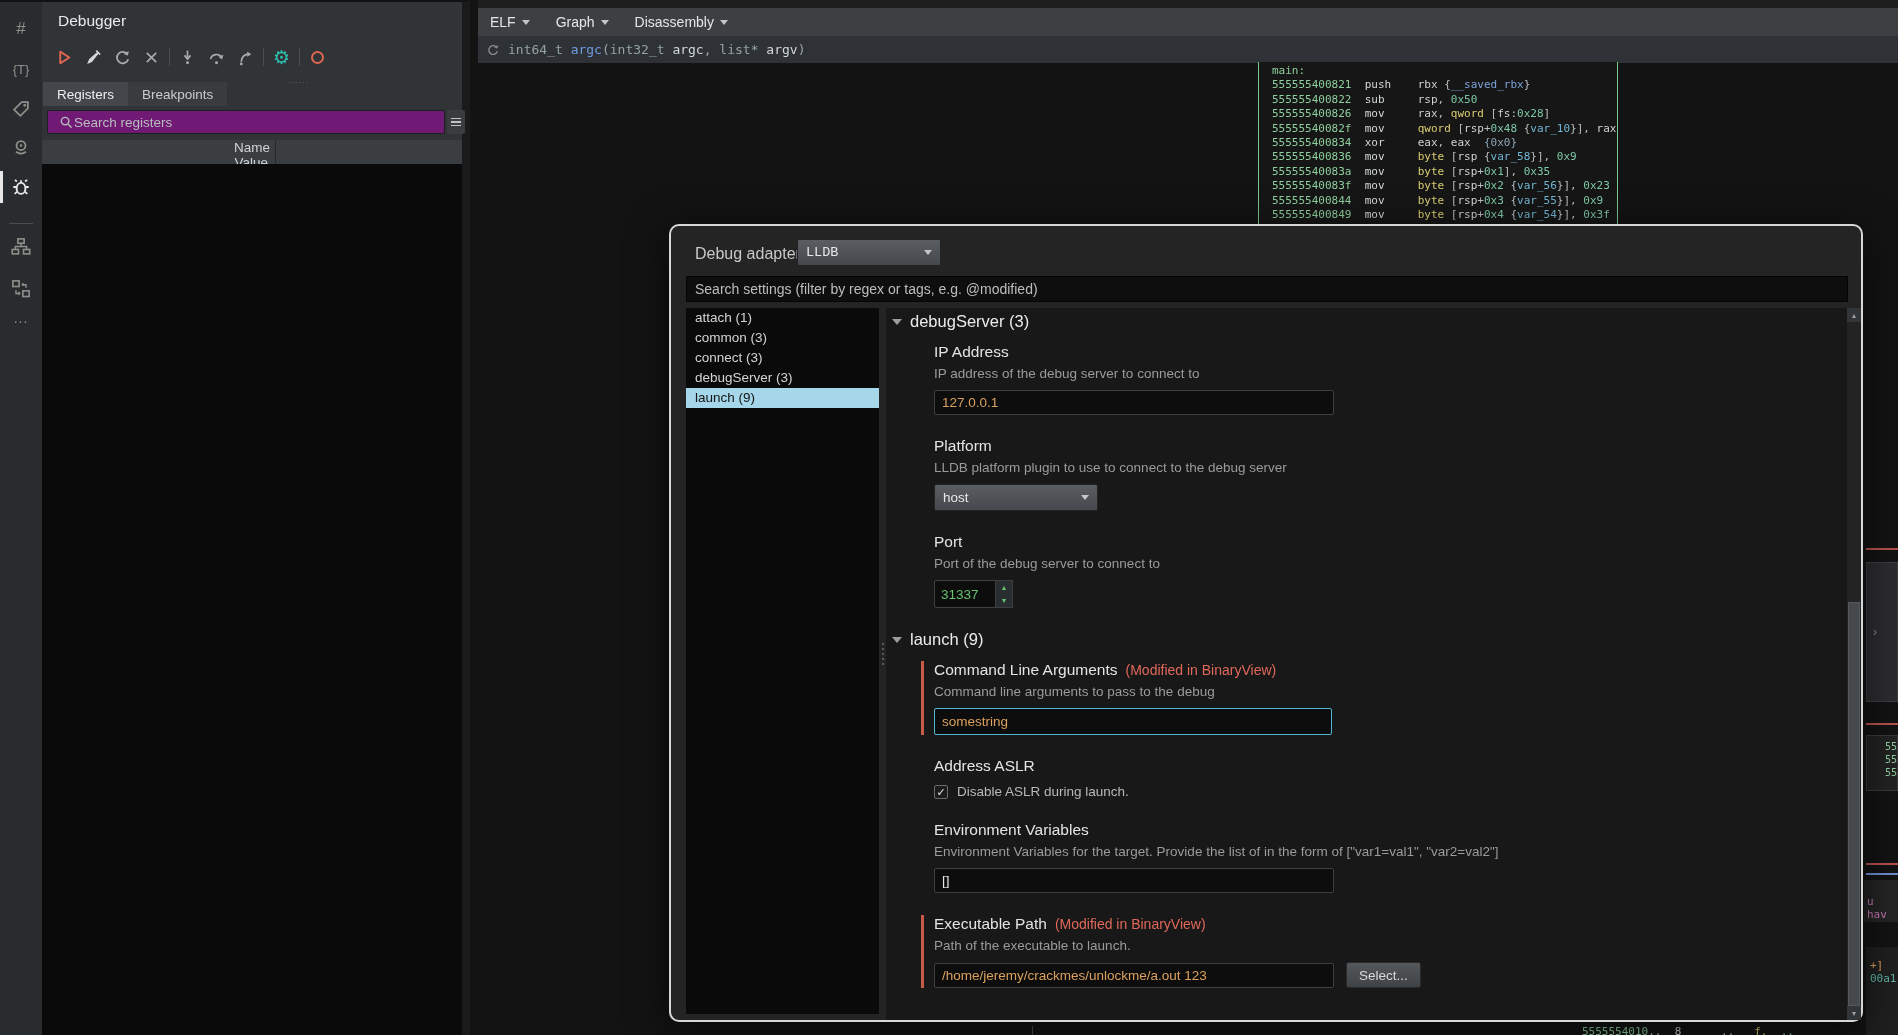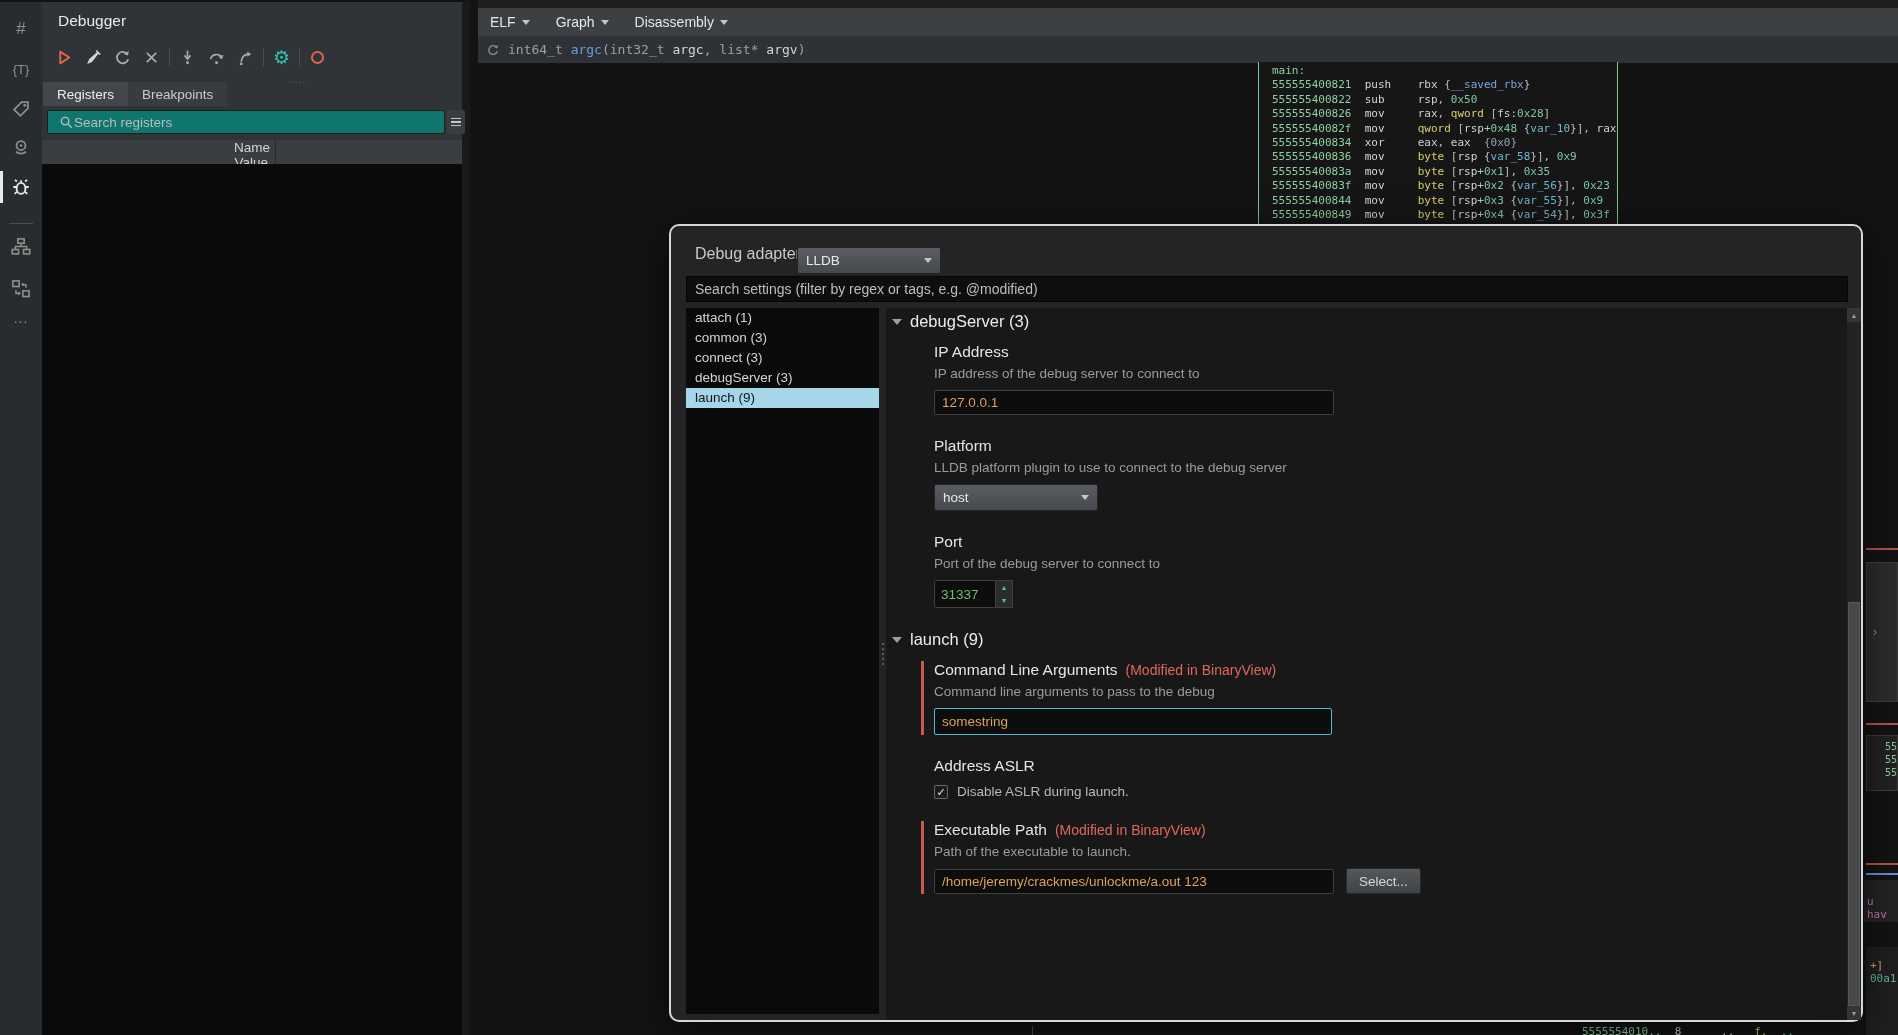--- a/index.html
+++ b/index.html
@@ -18,21 +18,21 @@
   #panel-title { position:absolute; left:16px; top:10px; font-size:15.5px; color:#e8eaec; }
   #toolbar { position:absolute; left:0; top:38px; width:100%; height:34px; display:flex; align-items:center; }
   .tb { width:29px; height:26px; display:flex; align-items:center; justify-content:center; }
   .tb-sep { width:1px; height:18px; background:#4a4e50; margin:0 3px; }
   #toolbar-dots { position:absolute; left:246px; top:73px; color:#5f6365; font-size:9px; letter-spacing:1px; }
   #tabs { position:absolute; left:1px; top:80px; height:24px; display:flex; }
   .tab { height:24px; padding:0 14px; font-size:13.5px; display:flex; align-items:center; }
   .tab.active { background:#43474b; color:#eceeee; }
   .tab.inactive { background:#383c3f; color:#c9cccd; }
   #search-row { position:absolute; left:5px; top:108px; width:418px; height:24px; display:flex; gap:2px; }
-  #reg-search { flex:1; background:#0f766e; border:1px solid #1d1f20; border-radius:2px; color:#c4c6c8; font-size:13.5px; padding:0 6px 0 26px; outline:none; }
+  #reg-search { flex:1; background:#701a75; border:1px solid #1d1f20; border-radius:2px; color:#c4c6c8; font-size:13.5px; padding:0 6px 0 26px; outline:none; }
   #reg-search::placeholder { color:#b9bcbe; }
   #search-glass { position:absolute; left:12px; top:5px; }
   #search-menu-btn { width:18px; height:24px; background:#393d40; border-radius:2px; display:flex; flex-direction:column; justify-content:center; align-items:center; gap:2px; }
   #search-menu-btn i { display:block; width:10px; height:1.5px; background:#c2c5c7; }
   #reg-header { position:absolute; left:0px; top:138px; width:420px; height:24px; background:#3a3e41; display:flex; font-size:13.5px; color:#d0d4d6; align-items:center;flex-direction:column; }
   .rh-cell { border-right:1px solid #26292b; height:100%; display:flex; align-items:center; padding-left:6px; }
   .rh-name { width:48px; }
   .rh-value { width:47px; }
   .rh-hint { flex:1; justify-content:center; border-right:none; }
   #reg-body { position:absolute; left:0; top:162px; width:420px; height:873px; background:#0a0a0a; }
@@ -68,21 +68,21 @@
   #frag-block3 { left:1386px; top:880px; width:34px; height:42px; background:#242424; font-family:"DejaVu Sans Mono", monospace; font-size:11px; color:#c678b4; padding:15px 0 0 3px; }
   #frag-block4 { left:1388px; top:947px; width:32px; height:88px; background:#1f1f1f; font-family:"DejaVu Sans Mono", monospace; font-size:11px; line-height:13px; padding:12px 0 0 4px; }
   .frag-orange { color:#dca05e; } .frag-teal { color:#5fb8a8; }
 
   
   #dialog { position:absolute; left:669px; top:224px; width:1194px; height:798px; background:#242424;
             border:2px solid #d7d7d7; border-radius:10px; z-index:10; box-shadow:0 8px 40px rgba(0,0,0,.6); }
   #adapter-label { position:absolute; left:24px; top:19px; font-size:16px; color:#c9c9c9; }
   .qcombo { background:linear-gradient(#5a5e62,#45494d); border:1px solid #232323; border-radius:2px;
             color:#e8e8e8; font-size:13.5px; display:flex; align-items:center; justify-content:space-between; padding:0 8px; }
-  #adapter-combo { position:absolute; left:126px; top:21px; width:144px; height:27px; }
+  #adapter-combo { position:absolute; left:126px; top:13px; width:144px; height:27px;font-family:Liberation Mono, monospace; }
   #dlg-search { position:absolute; left:15px; top:50px; width:1162px; height:26px; background:#0e0e0e;
                 border:1px solid #050505; color:#c0c0c0; font-size:14px; padding:0 8px; outline:none; }
   #dlg-search::placeholder { color:#bdbdbd; }
   #cat-list { position:absolute; left:15px; top:82px; width:193px; height:706px; background:#0a0a0a; overflow:hidden; }
   .cat-item { height:20px; line-height:20px; padding-left:9px; font-size:13.5px; color:#d4d4d4; }
   .cat-item.selected { background:#a5d6ea; color:#141414; }
   #splitter { position:absolute; left:210px; top:82px; width:5px; height:706px; }
   #splitter-dots { position:absolute; left:1px; top:335px; display:flex; flex-direction:column; gap:3px; }
   #splitter-dots i { width:2px; height:2px; background:#6a6d6f; border-radius:50%; }
   #dlg-content { position:absolute; left:215px; top:82px; width:961px; height:712px; background:#181818; overflow:hidden; }
@@ -371,20 +371,27 @@
       </div>
       <div class="setting">
         <div class="s-name">
             <span>Address ASLR</span>
           </div>
         <div class="check-row">
           <div class="checkbox">✓</div>
           <div class="check-label">Disable ASLR during launch.</div>
         </div>
       </div>
+      <div class="setting">
+        <div class="s-name">
+            <span>Environment Variables</span>
+          </div>
+        <div class="s-desc">Environment Variables for the target. Provide the list of in the form of ["var1=val1", "var2=val2"]</div>
+        <input class="val-input plain" value="[]" style="">
+      </div>
       <div class="setting modified">
         <div class="s-name">
           <span>Executable Path</span>
           <span class="s-mod">(Modified in BinaryView)</span>
         </div>
         <div class="s-desc">Path of the executable to launch.</div>
         <div class="exe-row">
           <input class="val-input" value="/home/jeremy/crackmes/unlockme/a.out 123" style="">
           <div class="btn">Select...</div>
         </div>

